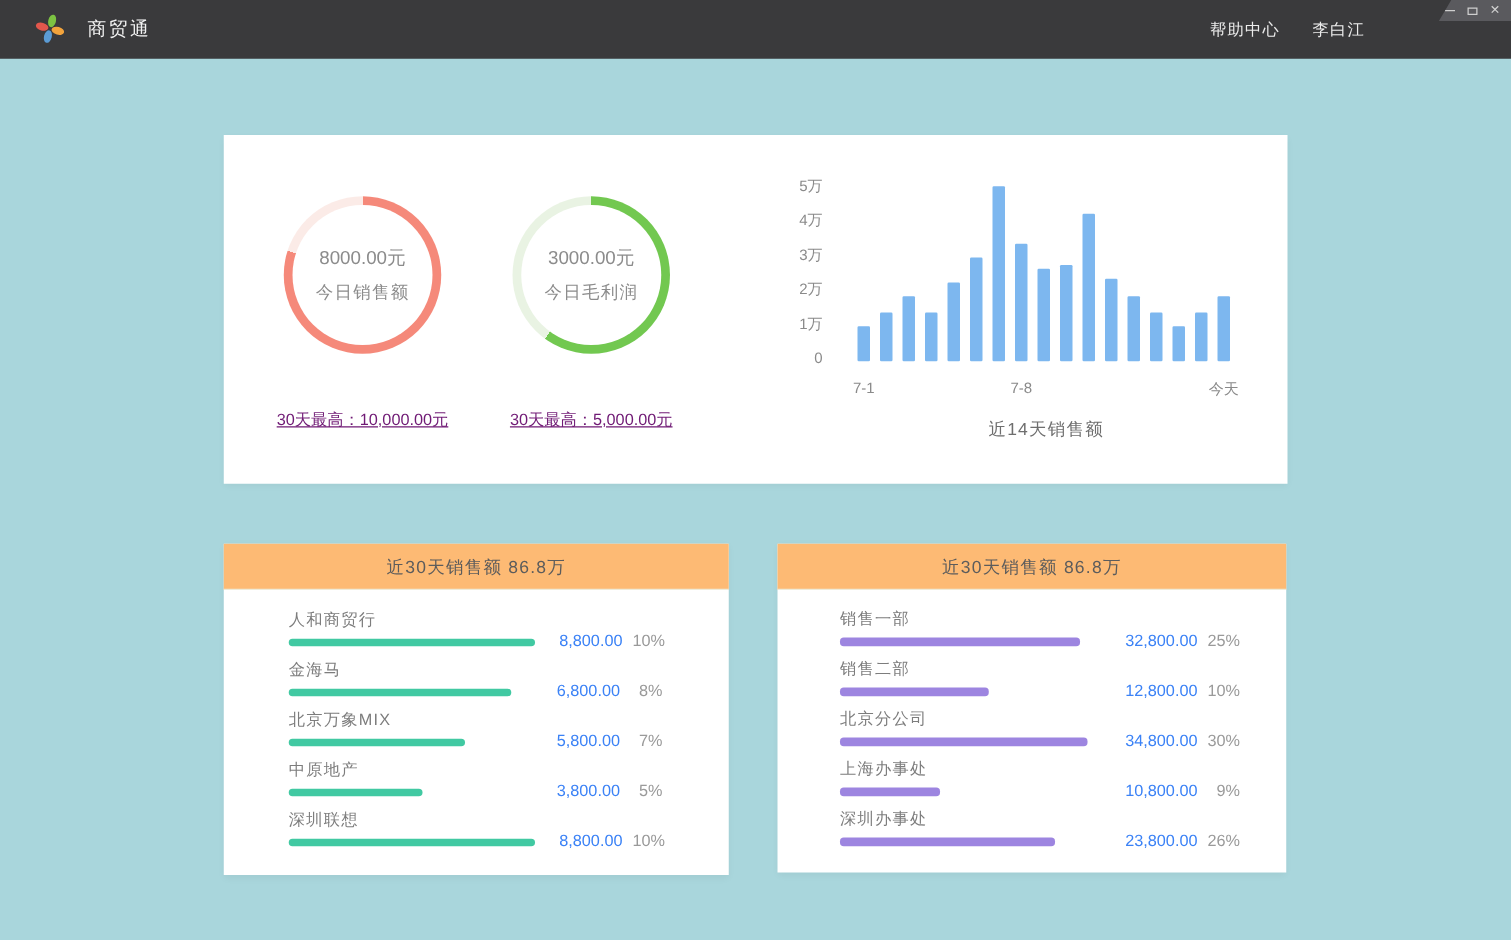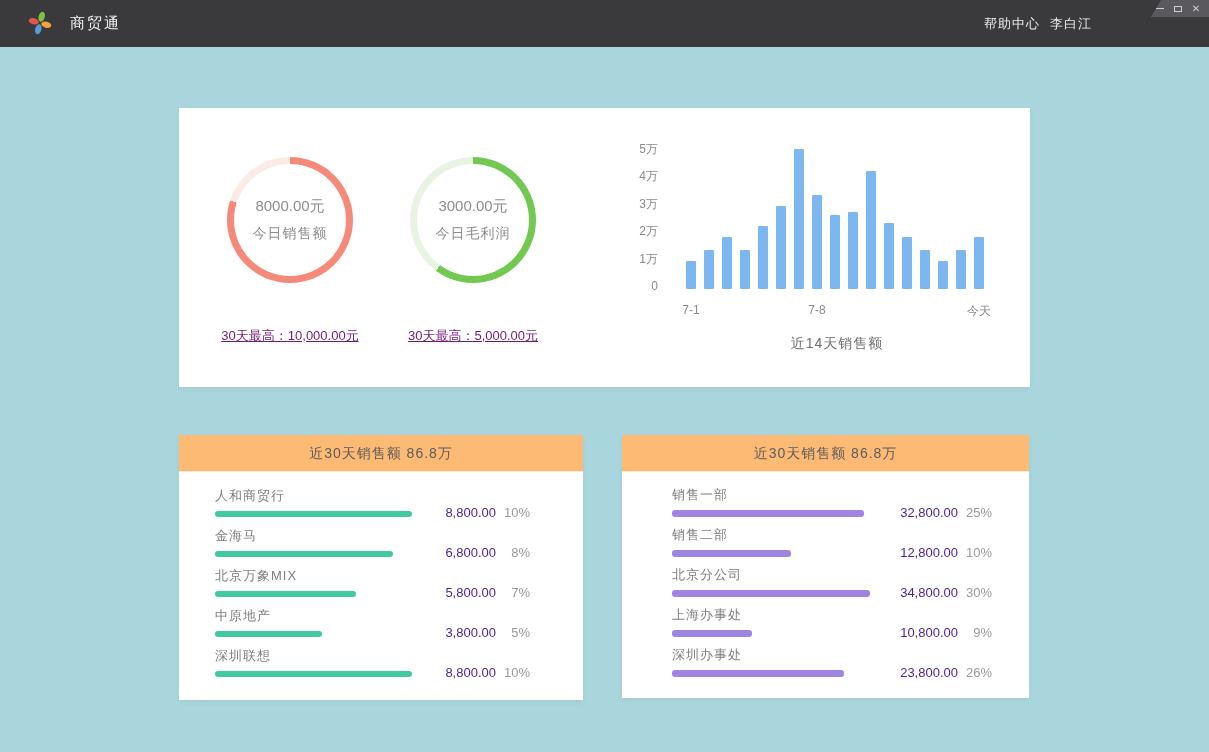--- a/index.html
+++ b/index.html
@@ -8,21 +8,21 @@
     width:1209px; height:752px; overflow:hidden;
     background:#a9d6dc;
     font-family:"Liberation Sans","DejaVu Sans",sans-serif;
   }
   .screen { position:relative; width:1209px; height:752px; }
 
   
   .titlebar { position:absolute; left:0; top:0; width:100%; height:47px; background:#3a3a3c; }
   .logo { position:absolute; left:28px; top:11px; width:24px; height:24px; }
   .brand { position:absolute; left:70px; top:14px; color:#f2f2f2; font-size:15px; letter-spacing:2px; }
-  .nav { position:absolute; right:117px; top:0; height:47px; display:flex; align-items:center; gap:10px; }
+  .nav { position:absolute; right:117px; top:0; height:47px; display:flex; align-items:center; gap:26px; }
   .nav-item { color:#ececec; font-size:13px; cursor:pointer; letter-spacing:1px; }
   .win-controls { position:absolute; top:0; right:0; width:58px; height:17px; background:#5a5a5e;
     clip-path:polygon(10px 0,100% 0,100% 100%,0 100%);
     display:flex; align-items:center; justify-content:flex-end; gap:8px; padding:0 8px 0 0; }
   .wc { display:inline-flex; align-items:center; justify-content:center; width:10px; height:12px; cursor:pointer; }
   .wc-min-glyph { width:8px; height:1px; background:#cfcfcf; }
   .wc-max-glyph { width:8px; height:6px; border:1px solid #cfcfcf; }
   .wc-close-glyph { color:#cfcfcf; font-size:10px; line-height:1; }
 
   
@@ -50,28 +50,28 @@
   .xtick { position:absolute; transform:translateX(-50%); font-size:12px; color:#8a8a8a; white-space:nowrap; }
   .chart-title { position:absolute; left:64px; top:198px; width:302px; text-align:center; font-size:14px; color:#6e6e6e; letter-spacing:1px; }
 
   
   #rank-card-left  { left:179px; top:435px; width:404px; height:265px; }
   #rank-card-right { left:622px; top:435px; width:407px; height:263px; }
   .card-header { height:37px; line-height:37px; text-align:center; background:#fdba74;
     border-bottom:1px solid #efebd8; font-size:14px; color:#5c5c5c; letter-spacing:1px; }
   .rank-body { padding-top:16px; }
   .rank-row { display:flex; align-items:flex-end; height:29px; margin-bottom:11px; }
-  #rank-card-left  .rank-row { padding-left:36px; padding-right:53px; }
+  #rank-card-left  .rank-row { padding-left:52px; padding-right:53px; }
   #rank-card-right .rank-row { padding-left:50px; padding-right:37px;justify-content:flex-end; }
   .rank-left { flex:1; display:flex; flex-direction:column; justify-content:flex-end; }
   .rank-label { font-size:13px; color:#7d7d7d; margin-bottom:6px; letter-spacing:1px; }
   .rank-bar { height:6px; border-radius:3px; }
   #rank-card-right .rank-bar { height:7px; }
   .rank-right { display:flex; align-items:baseline; margin-bottom:-3px; }
-  .rank-value { font-size:13px; color:#4c1d95; text-align:right; }
+  .rank-value { font-size:13px; color:#3b82f6; text-align:right; }
   #rank-card-left  .rank-value { min-width:70px; }
   #rank-card-right .rank-value { min-width:80px; }
   .rank-pct { font-size:13px; color:#9a9a9a; width:34px; text-align:right; }
 </style>
 </head>
 <body>
 
 <div class="screen">
 
   <div class="titlebar">

